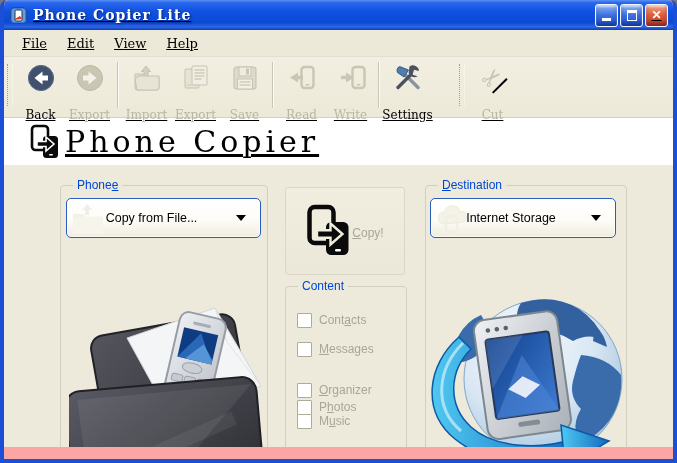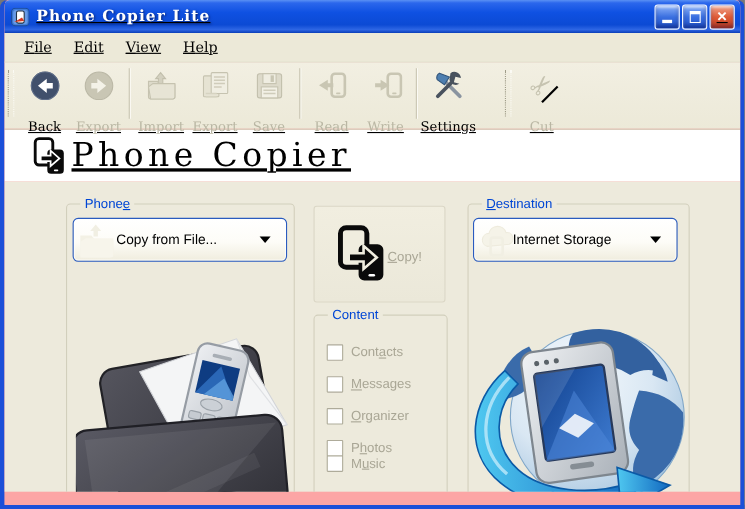--- a/index.html
+++ b/index.html
@@ -284,21 +284,21 @@
       <span class="group-label">Content</span>
 
       <div class="cb-row" style="top:26px">
         <span class="cb-box"></span>
         <span><span>Cont</span><span class="u">a</span><span>cts</span></span>
       </div>
       <div class="cb-row" style="top:55px">
         <span class="cb-box"></span>
         <span><span></span><span class="u">M</span><span>essages</span></span>
       </div>
-      <div class="cb-row" style="top:84px">
+      <div class="cb-row" style="top:96px">
         <span class="cb-box"></span>
         <span><span></span><span class="u">O</span><span>rganizer</span></span>
       </div>
       <div class="cb-row" style="top:113px">
         <span class="cb-box"></span>
         <span><span>P</span><span class="u">h</span><span>otos</span></span>
       </div>
       <div class="cb-row" style="top:127px">
         <span class="cb-box"></span>
         <span><span>M</span><span class="u">u</span><span>sic</span></span>

